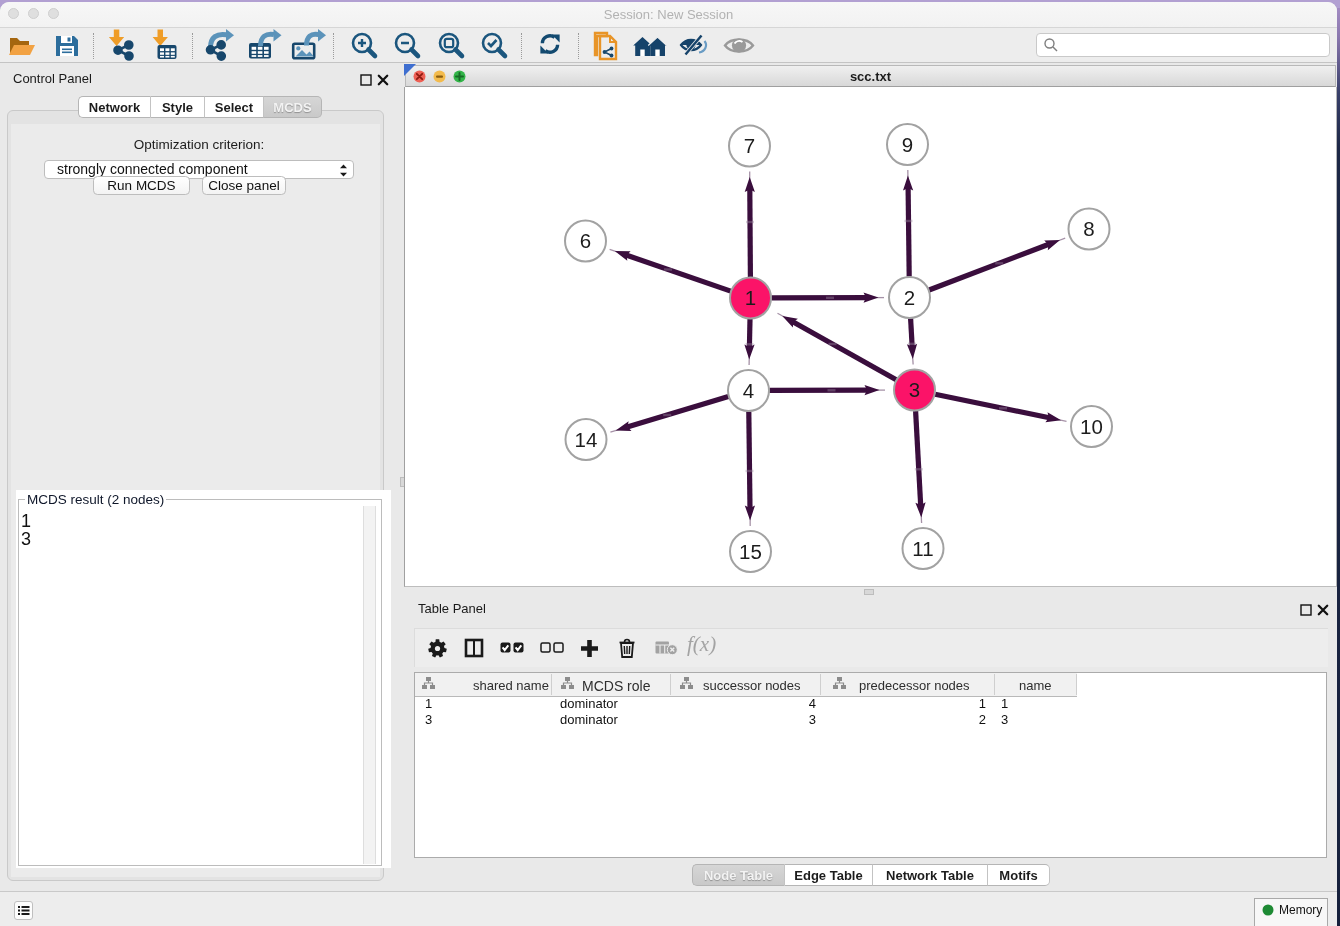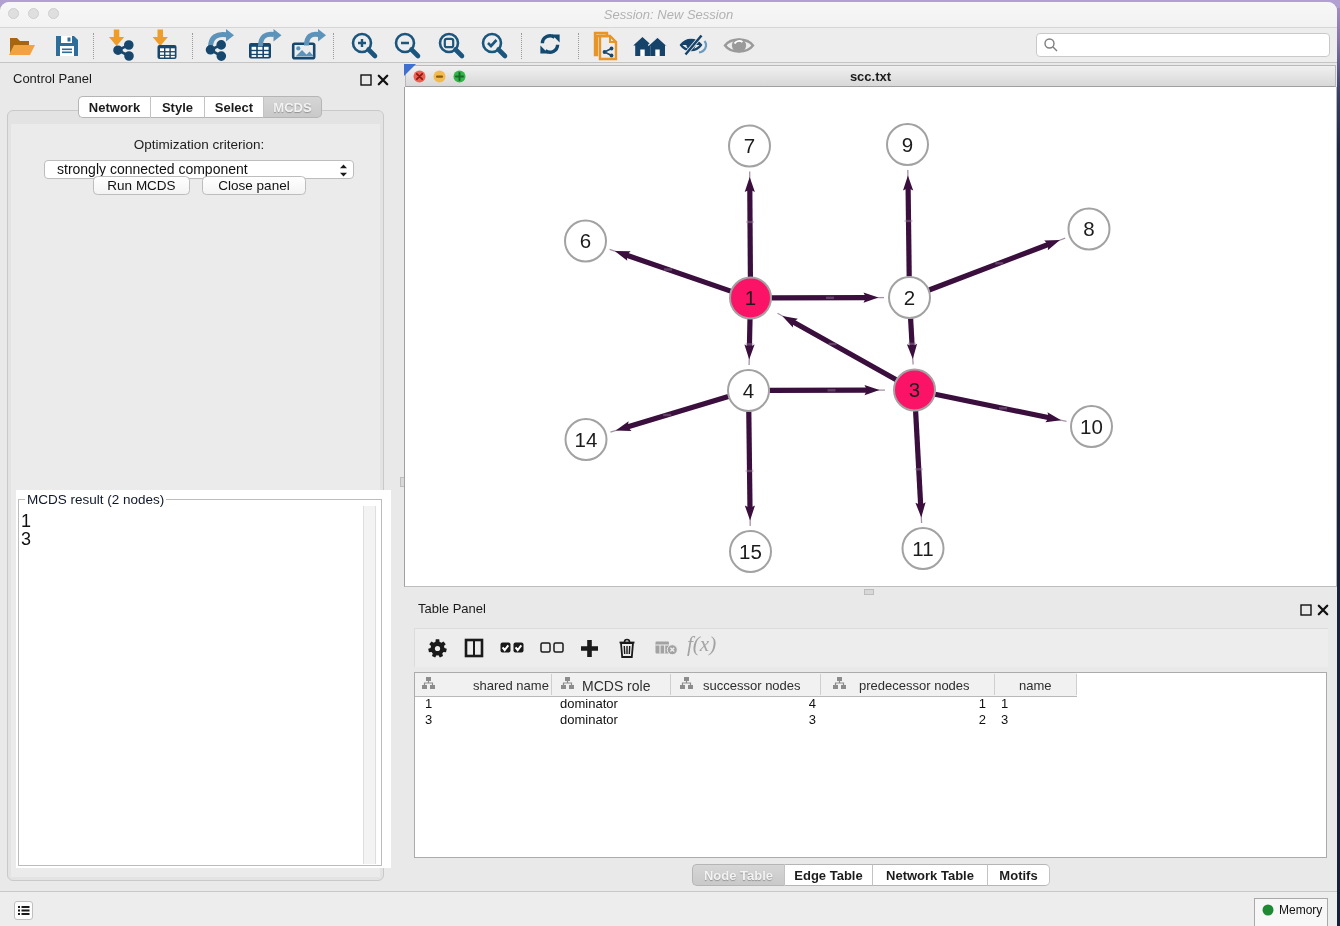--- a/index.html
+++ b/index.html
@@ -8,21 +8,21 @@
   #deskright{position:absolute;right:0;top:0;width:4px;height:926px;
     background:linear-gradient(#a991c8 0%,#8a77ae 4%,#39406b 10%,#1d2746 16%,#16203c 100%);}
   #desktop{position:absolute;left:0;top:0;width:1340px;height:8px;background:#b2a0d2;}
   #win{position:absolute;left:0;top:2px;width:1337px;height:924px;background:#e9e9e9;
     border-radius:9px 9px 0 0;overflow:hidden;}
   #titlebar{position:absolute;left:0;top:0;width:1337px;height:25px;
     background:linear-gradient(#f7f7f7,#f2f2f2);border-bottom:1px solid #d6d6d6;}
   .tl{position:absolute;top:6px;width:11px;height:11px;border-radius:50%;
     background:#dfdfdf;border:1px solid #cecece;box-sizing:border-box;}
   #wtitle{position:absolute;left:0;top:0;width:1337px;height:25px;line-height:25px;
-    text-align:center;font-size:13px;color:#b2b2b2;font-style:italic;}
+    text-align:center;font-size:13px;color:#b2b2b2;}
   #toolbar{position:absolute;left:0;top:26px;width:1337px;height:34px;
     background:#ededed;border-bottom:1px solid #c4c4c4;}
   .tsep{position:absolute;top:5px;height:26px;width:0;border-left:1px dotted #9a9a9a;}
   .ticon{position:absolute;top:0;height:36px;}
   #searchbox{position:absolute;left:1036px;top:5px;width:292px;height:22px;background:#fff;
     border:1px solid #c9c9c9;border-radius:4px;}
   
   #cptitle{position:absolute;left:13px;top:69px;font-size:13px;color:#1a1a1a;}
   #cptabs{position:absolute;left:78px;top:94px;height:22px;width:244px;padding-left:44px;}
   .seg{position:absolute;top:0;height:22px;box-sizing:border-box;background:#fff;
@@ -240,21 +240,21 @@
   <div class="seg" style="left:127px;width:59px;">Select</div>
   <div class="seg" style="left:186px;width:58px;border-radius:0 5px 5px 0;background:linear-gradient(#d6d6d6,#c9c9c9);color:#f3f3f3;text-shadow:0 1px 1px rgba(120,120,120,0.7);border-right:1px solid #b5b5b5;">MCDS</div>
 </div>
 <div id="combo">strongly connected component
   <svg width="11" height="15" viewBox="0 0 11 15" style="position:absolute;right:4px;top:2px">
     <path d="M2 5.2 L5.5 1.6 L9 5.2 z M2 9.8 L5.5 13.4 L9 9.8 z" fill="#1a1a1a"></path>
   </svg>
 </div>
 <div id="optlabel">Optimization criterion:</div>
 <div class="btn" style="left:93px;width:97px;">Run MCDS</div>
-<div class="btn" style="left:202px;width:104px;">Close panel</div>
+<div class="btn" style="left:202px;width:84px;">Close panel</div>
 <div id="mcdswhite">
   <div id="mcdsfield">
         <div id="mcdslegend">MCDS result (2 nodes)</div>
       </div>
   <div id="mcdsitems">1<br>3</div>
   <div id="mcdssb"></div>
 </div>
 
 <div class="abs" style="left:400px;top:475px;width:6px;height:10px;background:#d8d8d8;border:1px solid #bdbdbd;box-sizing:border-box;"></div>
 <div class="abs" style="left:864px;top:587px;width:10px;height:6px;background:#d8d8d8;border:1px solid #bdbdbd;box-sizing:border-box;"></div>

